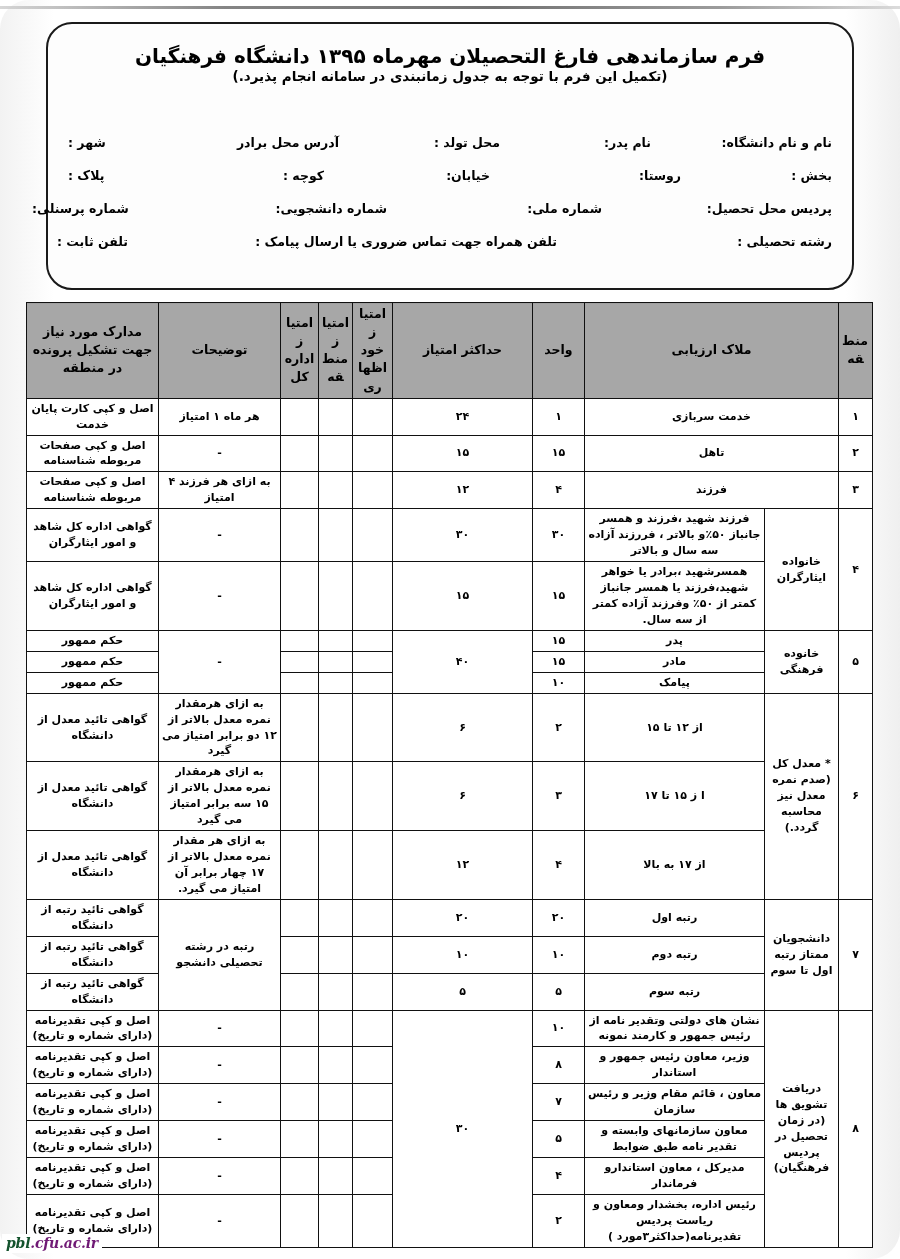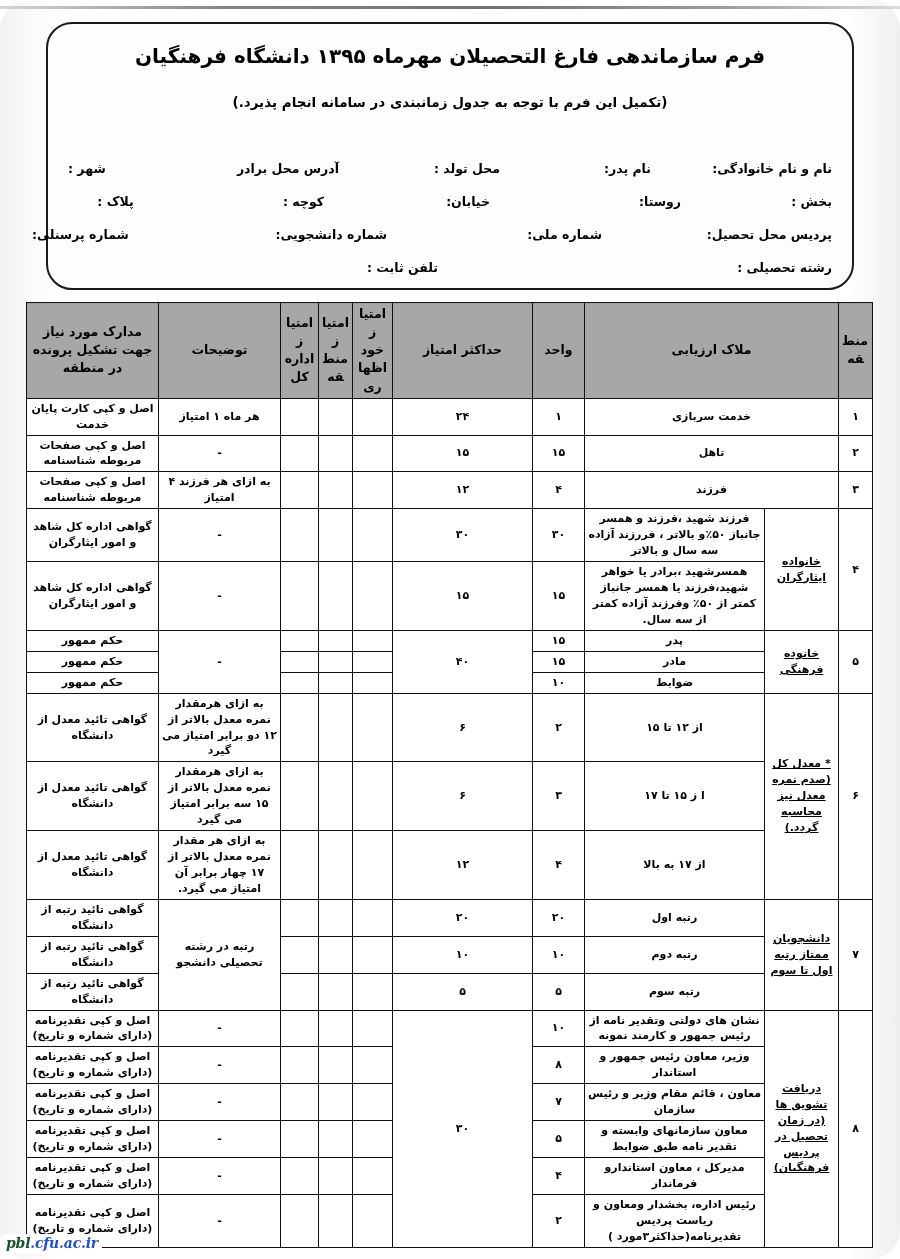--- a/index.html
+++ b/index.html
@@ -52,21 +52,20 @@
     font-weight: bold;
     color: #000;
     margin-top: 20px;
     letter-spacing: 0px;
   }
   .title-sub {
     text-align: center;
     font-size: 13.5px;
     font-weight: bold;
     color: #000;
-    margin-top: 26px;
   }
 
   .field-rows {
     margin-top: 22px;
     padding: 0 20px;
   }
   .field-row {
     display: flex;
     justify-content: space-between;
     align-items: baseline;
@@ -80,21 +79,21 @@
   .field-row.r1 .fld:nth-child(1) { width: 180px; }
   .field-row.r1 .fld:nth-child(2) { width: 150px; }
   .field-row.r1 .fld:nth-child(3) { width: 160px; }
   .field-row.r1 .fld:nth-child(4) { width: 180px; }
   .field-row.r1 .fld:nth-child(5) { width: 90px; text-align: left; margin-top: 29px;}
 
   .field-row.r2 .fld:nth-child(1) { width: 150px; }
   .field-row.r2 .fld:nth-child(2) { width: 190px; }
   .field-row.r2 .fld:nth-child(3) { width: 165px; }
   .field-row.r2 .fld:nth-child(4) { width: 160px; }
-  .field-row.r2 .fld:nth-child(5) { width: 95px; text-align: center;}
+  .field-row.r2 .fld:nth-child(5) { width: 95px; text-align: left;}
 
   .field-row.r3 .fld:nth-child(1) { width: 230px; }
   .field-row.r3 .fld:nth-child(2) { width: 215px; }
   .field-row.r3 .fld:nth-child(3) { width: 215px; text-align: right; }
   .field-row.r3 .fld:nth-child(4) { width: 140px; text-align: left;}
 
   .field-row.r4 .fld:nth-child(1) { width: 275px; }
   .field-row.r4 .fld:nth-child(2) { width: 370px; }
   .field-row.r4 .fld:nth-child(3) { width: 130px; text-align: left;}
 
@@ -128,21 +127,21 @@
   }
   th.h-small { font-size: 9px; line-height: 1.25; }
   th.h-radif { font-size: 11px; }
 
   
   td.idx {
     background: #9e9e9e;
     background-image: repeating-linear-gradient(0deg, rgba(0,0,0,.05) 0 1px, rgba(255,255,255,.05) 1px 2px);
     font-size: 13px;
   }
-  td.grp { font-size: 10.5px; line-height: 1.6; text-decoration: underline; }
+  td.grp { font-size: 10.5px; line-height: 1.6; }
   td.crit { text-align: center; font-size: 11px; line-height: 1.55; }
   td.num  { font-size: 13px; }
   td.note { font-size: 10px; line-height: 1.5; }
   td.doc  { font-size: 9.5px; line-height: 1.45; }
   td.blank { background: #fff; }
 
   
   col.c-radif { width: 34px; }
   col.c-grp   { width: 74px; }
   col.c-crit  { width: 180px; }
@@ -162,37 +161,37 @@
     background: #ffffff;
     padding: 1px 4px 2px 4px;
     font-family: "DejaVu Serif", "Liberation Serif", serif;
     font-style: italic;
     font-weight: bold;
     font-size: 14px;
     direction: ltr;
     letter-spacing: -0.2px;
   }
   .watermark .wm-a { color: #14532d; }
-  .watermark .wm-b { color: #1d4ed8; }
+  .watermark .wm-b { color: #701a75; }
 </style>
 </head>
 <body>
 
 <div class="page">
 
   <div class="scan-edge-top"></div>
 
   <div class="header-box">
     <div class="title-main">فرم سازماندهی فارغ التحصیلان مهرماه ۱۳۹۵  دانشگاه فرهنگیان</div>
     <div class="title-sub">(تکمیل این فرم با توجه به جدول زمانبندی در سامانه انجام پذیرد.)</div>
 
     <div class="field-rows">
 
       <div class="field-row r1">
-        <span class="fld">نام و نام خانوادگی:</span>
+        <span class="fld">نام و نام دانشگاه:</span>
         <span class="fld">نام پدر:</span>
         <span class="fld">محل تولد :</span>
         <span class="fld">آدرس  محل برادر</span>
         <span class="fld">شهر :</span>
       </div>
 
       <div class="field-row r2">
         <span class="fld">بخش :</span>
         <span class="fld">روستا:</span>
         <span class="fld">خیابان:</span>
@@ -202,20 +201,21 @@
 
       <div class="field-row r3">
         <span class="fld">پردیس محل تحصیل:</span>
         <span class="fld">شماره ملی:</span>
         <span class="fld">شماره دانشجویی:</span>
         <span class="fld">شماره پرسنلی:</span>
       </div>
 
       <div class="field-row r4">
         <span class="fld">رشته تحصیلی :</span>
+        <span class="fld">تلفن همراه جهت تماس ضروری یا ارسال پیامک :</span>
         <span class="fld">تلفن ثابت :</span>
       </div>
 
     </div>
   </div>
 
   <table class="grid">
     <colgroup>
       <col class="c-radif">
         <col class="c-grp">
@@ -311,21 +311,21 @@
         </tr>
         <tr>
           <td class="crit">مادر</td>
           <td class="num">۱۵</td>
           <td class="blank"></td>
           <td class="blank"></td>
           <td class="blank"></td>
           <td class="doc">حکم ممهور</td>
         </tr>
         <tr>
-          <td class="crit">ضوابط</td>
+          <td class="crit">پیامک</td>
           <td class="num">۱۰</td>
           <td class="blank"></td>
           <td class="blank"></td>
           <td class="blank"></td>
           <td class="doc">حکم ممهور</td>
         </tr>
         <tr>
           <td class="idx" rowspan="3">۶</td>
           <td class="grp" rowspan="3">* معدل کل (صدم نمره معدل نیز محاسبه گردد.)</td>
           <td class="crit">از ۱۲ تا ۱۵</td>

